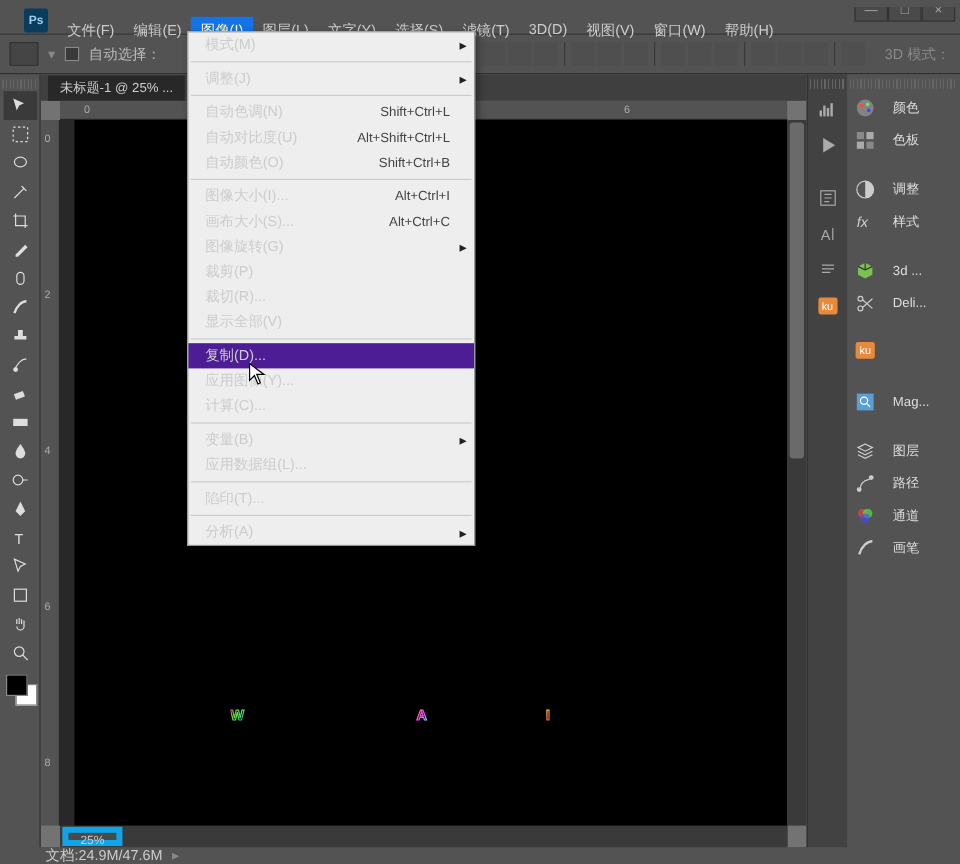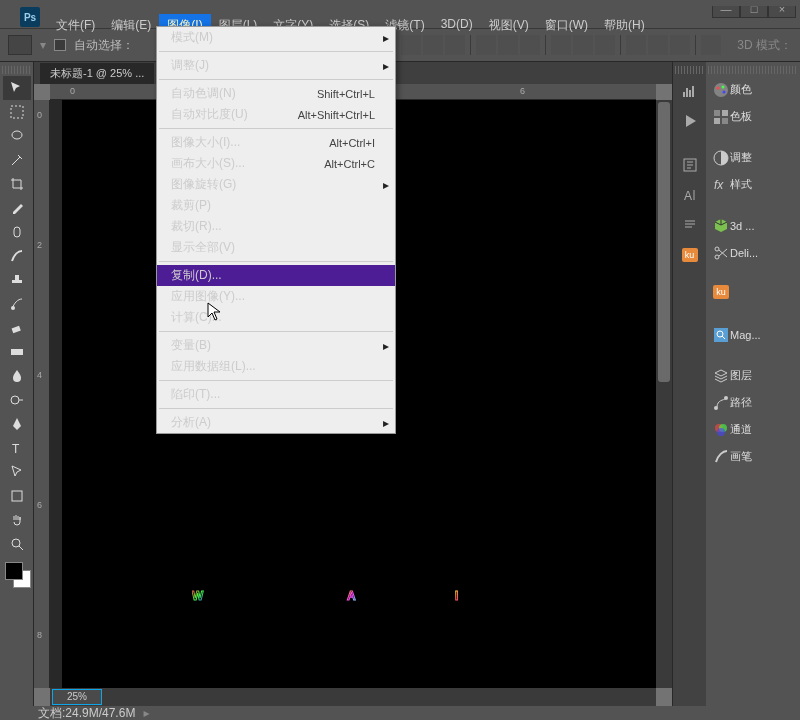--- a/index.html
+++ b/index.html
@@ -35,30 +35,30 @@
 .doc-tab{background:#282828;padding:3px 10px;color:#ccc;font-size:11px}
 .ruler-h{height:16px;background:#535353;border-bottom:1px solid #282828;position:relative;margin-left:16px;margin-right:16px;overflow:hidden}
 .ruler-v{width:16px;background:#535353;border-right:1px solid #282828;position:absolute;left:0;top:38px;bottom:18px;overflow:hidden}
 .ruler-tick{position:absolute;color:#aaa;font-size:9px}
 .canvas-wrap{flex:1;background:#282828;position:relative;margin-left:16px;margin-right:16px}
 .canvas{position:absolute;left:12px;right:0;top:0;bottom:0;background:#000}
 .wai-text{position:absolute;left:130px;top:370px;font-size:140px;font-weight:bold;font-family:Arial,sans-serif;letter-spacing:-5px}
 .scrollbar-v{position:absolute;right:0;top:38px;bottom:18px;width:16px;background:#3a3a3a}
 .sb-thumb-v{position:absolute;left:2px;right:2px;top:2px;height:280px;background:#6a6a6a;border-radius:3px}
 .scrollbar-h{position:absolute;left:16px;right:16px;bottom:0;height:18px;background:#3a3a3a;display:flex;align-items:center}
-.zoom-box{width:50px;height:16px;background:#4a4a4a;border:1px solid #0ea5e9;text-align:center;font-size:10px;color:#ccc;margin-left:2px;line-height:14px}
+.zoom-box{width:50px;height:16px;background:#4a4a4a;border:5px solid #0ea5e9;text-align:center;font-size:10px;color:#ccc;margin-left:2px;line-height:14px}
 
 .right-col{width:128px;background:#535353;display:flex}
 .right-tabstrip{width:34px;background:#424242;border-left:1px solid #282828;display:flex;flex-direction:column;align-items:center;padding-top:4px;gap:4px}
 .rt-handle{height:8px;width:30px;background:repeating-linear-gradient(90deg,#666 0,#666 1px,#424242 1px,#424242 3px)}
 .rt-btn{width:28px;height:26px;display:flex;align-items:center;justify-content:center}
 .rt-sep{height:10px}
 .right-panels{flex:1;background:#535353;display:flex;flex-direction:column;padding-top:4px}
 .panel-handle{height:8px;width:90px;background:repeating-linear-gradient(90deg,#666 0,#666 1px,#535353 1px,#535353 3px);margin:0 auto 2px}
-.panel-row{height:27px;display:flex;align-items:center;padding-left:6px;gap:0;cursor:default}
+.panel-row{height:27px;display:flex;align-items:center;padding-left:6px;gap:14px;cursor:default}
 .panel-icon{width:18px;height:18px;display:flex;align-items:flex-start;justify-content:center}
 .panel-label{font-size:11px;color:#ddd}
 .panel-gap{height:14px}
 
 .statusbar{position:absolute;bottom:0;left:34px;right:128px;height:14px;background:#535353;display:flex;align-items:center;padding-left:4px;font-size:10px;color:#aaa;gap:8px}
 
 
 .dropdown{position:absolute;left:156px;top:26px;width:240px;background:#eeeeee;border:1px solid #999;box-shadow:2px 2px 6px rgba(0,0,0,0.4);z-index:1000}
 .dd-item{height:21px;display:flex;align-items:center;padding:0 20px 0 14px;color:#222;position:relative}
 .dd-item.hl{background:#4c1d95;color:#fff}
@@ -464,20 +464,24 @@
     </div>
     <div class="dd-sep"></div>
     <div class="dd-item">
       <span>自动色调(N)</span>
       <span class="shortcut">Shift+Ctrl+L</span>
     </div>
     <div class="dd-item">
       <span>自动对比度(U)</span>
       <span class="shortcut">Alt+Shift+Ctrl+L</span>
     </div>
+    <div class="dd-item">
+      <span>自动颜色(O)</span>
+      <span class="shortcut">Shift+Ctrl+B</span>
+    </div>
     <div class="dd-sep"></div>
     <div class="dd-item">
       <span>图像大小(I)...</span>
       <span class="shortcut">Alt+Ctrl+I</span>
     </div>
     <div class="dd-item">
       <span>画布大小(S)...</span>
       <span class="shortcut">Alt+Ctrl+C</span>
     </div>
     <div class="dd-item">

